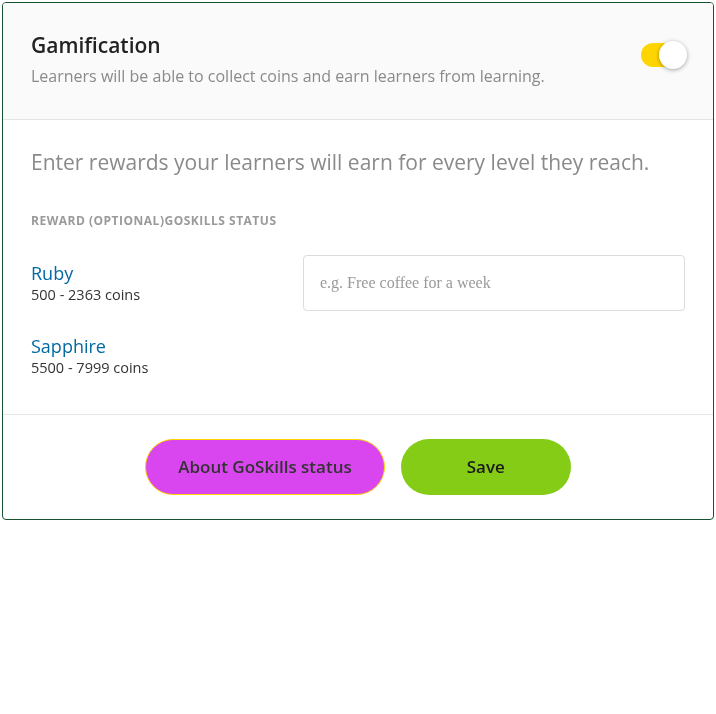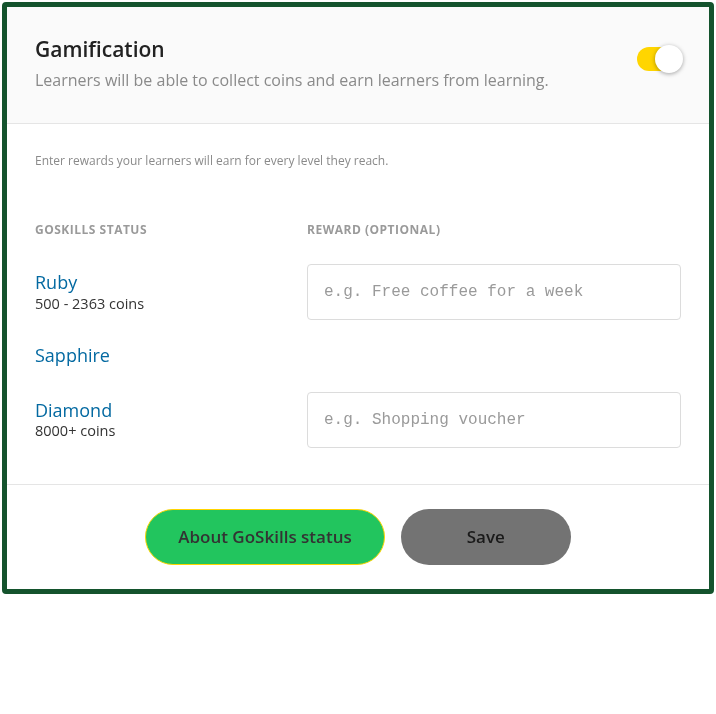--- a/index.html
+++ b/index.html
@@ -9,21 +9,21 @@
     }
     body {
       font-family: -apple-system, BlinkMacSystemFont, "Segoe UI", "Open Sans", Helvetica, Arial, sans-serif;
       background: #fff;
       width: 716px;
       height: 714px;
     }
     .card {
       width: 712px;
       margin: 2px;
-      border: 5px solid #14532d;
+      border: 1px solid #14532d;
       border-radius: 4px;
       overflow: hidden;
     }
     .header {
       background: #fafafa;
       padding: 28px 28px 32px 28px;
       border-bottom: 1px solid #e5e5e5;
       display: flex;
       align-items: flex-start;
       justify-content: space-between;
@@ -58,23 +58,23 @@
       width: 28px;
       height: 28px;
       background: #fff;
       border-radius: 50%;
       box-shadow: 0 1px 4px rgba(0,0,0,0.35);
     }
     .body {
       padding: 28px 28px 36px 28px;
     }
     .body-desc {
-      font-size: 12px;
+      font-size: 21px;
       color: #8a8a8a;
-      margin-bottom: 52px;
+      margin-bottom: 36px;
     }
     .columns-header {
       display: flex;
       margin-bottom: 26px;
     }
     .col-label {
       font-size: 12px;
       font-weight: 700;
       color: #9a9a9a;
       letter-spacing: 0.5px;
@@ -106,21 +106,21 @@
     .reward-col {
       flex: 1;
     }
     .reward-input {
       width: 100%;
       height: 56px;
       border: 1px solid #dcdcdc;
       border-radius: 4px;
       padding: 0 16px;
       font-size: 16px;
-      font-family: Liberation Mono, monospace;
+      font-family: Liberation Serif, serif;
       color: #333;
       outline: none;
     }
     .reward-input::placeholder {
       color: #9a9a9a;
     }
     .footer {
       border-top: 1px solid #e5e5e5;
       padding: 24px;
       display: flex;
@@ -134,26 +134,26 @@
       font-size: 17px;
       font-weight: 600;
       cursor: pointer;
       border: none;
       font-family: inherit;
       display: flex;
       align-items: center;
       justify-content: center;
     }
     .btn-outline {
-      background: #22c55e;
+      background: #d946ef;
       color: #333;
       border: 1.5px solid #ffd500;
     }
     .btn-primary {
-      background: #737373;
+      background: #84cc16;
       color: #1a1a1a;
       min-width: 170px;
     }
   </style>
 </head>
 <body>
 
 <div class="card">
   <div class="header">
     <div class="header-text">
@@ -162,49 +162,41 @@
     </div>
     <div class="toggle">
       <div class="toggle-knob"></div>
     </div>
   </div>
 
   <div class="body">
     <p class="body-desc">Enter rewards your learners will earn for every level they reach.</p>
 
     <div class="columns-header">
+      <div class="col-label">REWARD (OPTIONAL)</div>
       <div class="col-label col-status-head">GOSKILLS STATUS</div>
-      <div class="col-label">REWARD (OPTIONAL)</div>
     </div>
 
     <div class="row">
       <div class="status-col">
         <div class="status-name">Ruby</div>
         <div class="status-range">500 - 2363 coins</div>
       </div>
       <div class="reward-col">
         <input type="text" class="reward-input" placeholder="e.g. Free coffee for a week" style="">
       </div>
     </div>
 
 
     <div class="row">
       <div class="status-col">
         <div class="status-name">Sapphire</div>
+        <div class="status-range">5500 - 7999 coins</div>
       </div>
     </div>
 
-    <div class="row">
-      <div class="status-col">
-        <div class="status-name">Diamond</div>
-        <div class="status-range">8000+ coins</div>
-      </div>
-      <div class="reward-col">
-        <input type="text" class="reward-input" placeholder="e.g. Shopping voucher" style="">
-      </div>
-    </div>
   </div>
 
   <div class="footer">
     <button class="btn btn-outline">About GoSkills status</button>
     <button class="btn btn-primary">Save</button>
   </div>
 </div>
 
 </body></html>

